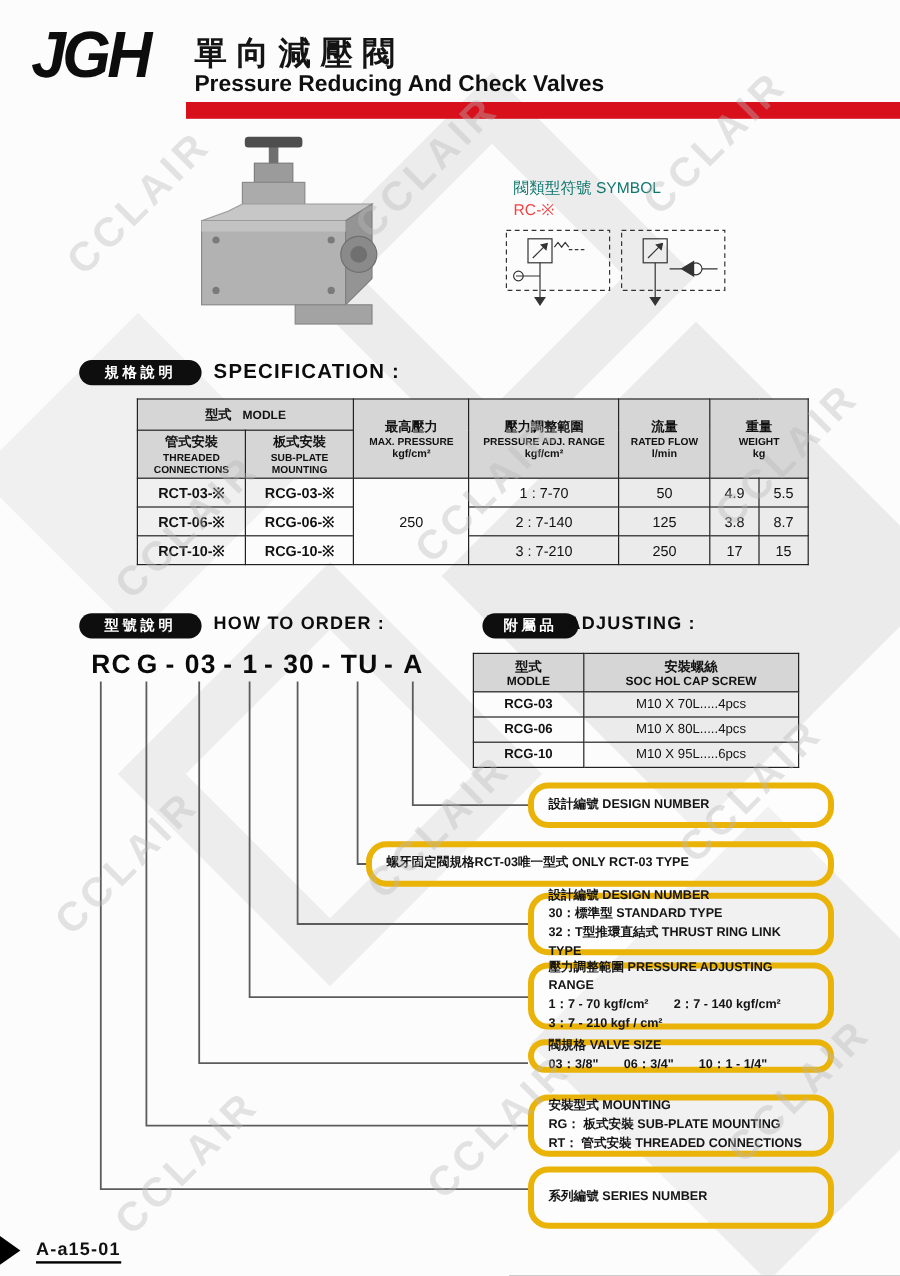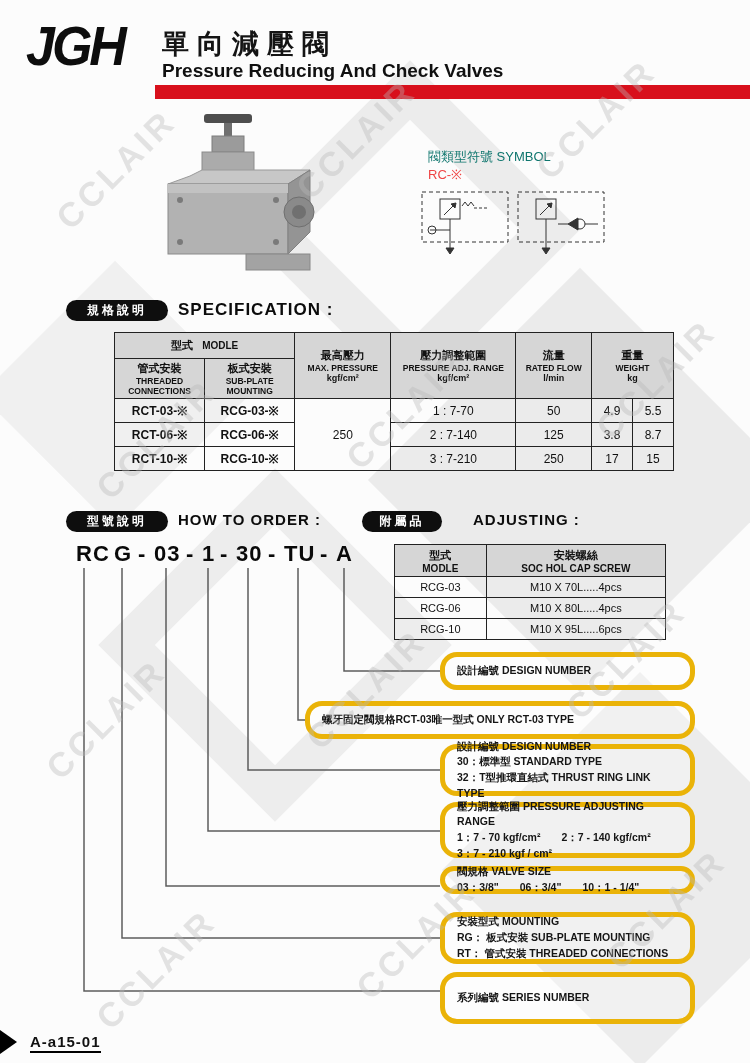--- a/index.html
+++ b/index.html
@@ -36,21 +36,21 @@
   .symbol-label { position:absolute; left:428px; top:148px; font-size:13px; color:#0f766e; }
   .symbol-code  { position:absolute; left:428px; top:165px; font-size:13px; color:#ef4444; }
   .symbol-svg   { position:absolute; left:418px; top:186px; }
 
   
   .badge { position:absolute; height:21px; background:#0e0e0e; color:#fff; border-radius:11px;
            display:flex; align-items:center; justify-content:center; font-size:12px;
            font-weight:bold; letter-spacing:3px; z-index:2; }
   .badge-spec { left:66px; top:300px; width:102px; }
   .badge-order { left:66px; top:511px; width:102px; }
-  .badge-att { left:362px; top:511px; width:80px; }
+  .badge-att { left:402px; top:511px; width:80px; }
   .sec-title { position:absolute; font-weight:bold; color:#0c0c0c; letter-spacing:1px; z-index:2; }
   .t-spec { left:178px; top:300px; font-size:17px; }
   .t-order { left:178px; top:511px; font-size:15px; }
   .t-att { left:473px; top:511px; font-size:15px; }
 
   
   table { border-collapse:collapse; z-index:2; position:absolute; }
   th, td { border:1px solid #222; text-align:center; vertical-align:middle; }
   .spec-table { left:114px; top:332px; width:560px; font-size:11px; }
   .spec-table th { background:#d6d6d6; font-weight:bold; padding:2px 1px; }
@@ -58,21 +58,21 @@
   .spec-table .r1 th { height:26px; }
   .spec-table .r2 th { height:40px; }
   .spec-table td.model { font-weight:bold; font-size:12px; }
   .hdr-zh { font-size:11px; display:block; }
   .hdr-en { font-size:8.5px; display:block; }
   .hdr-unit { font-size:9px; display:block; }
 
   .att-table { left:394px; top:544px; width:272px; font-size:11px; }
   .att-table th { background:#d6d6d6; padding:1px; height:32px; }
   .att-table td { padding:2px; height:21px; font-size:11px; }
-  .att-table td.model { font-weight:normal; }
+  .att-table td.model { font-weight:bold; }
 
   
   .code-seg { position:absolute; top:541px; font-size:22px; font-weight:800; letter-spacing:1px;
               color:#0a0a0a; z-index:2; }
 
   
   .lines-svg { position:absolute; inset:0; z-index:1; pointer-events:none; }
 
   
   .note { position:absolute; left:440px; width:255px; border:5px solid #eab308; border-radius:17px;

